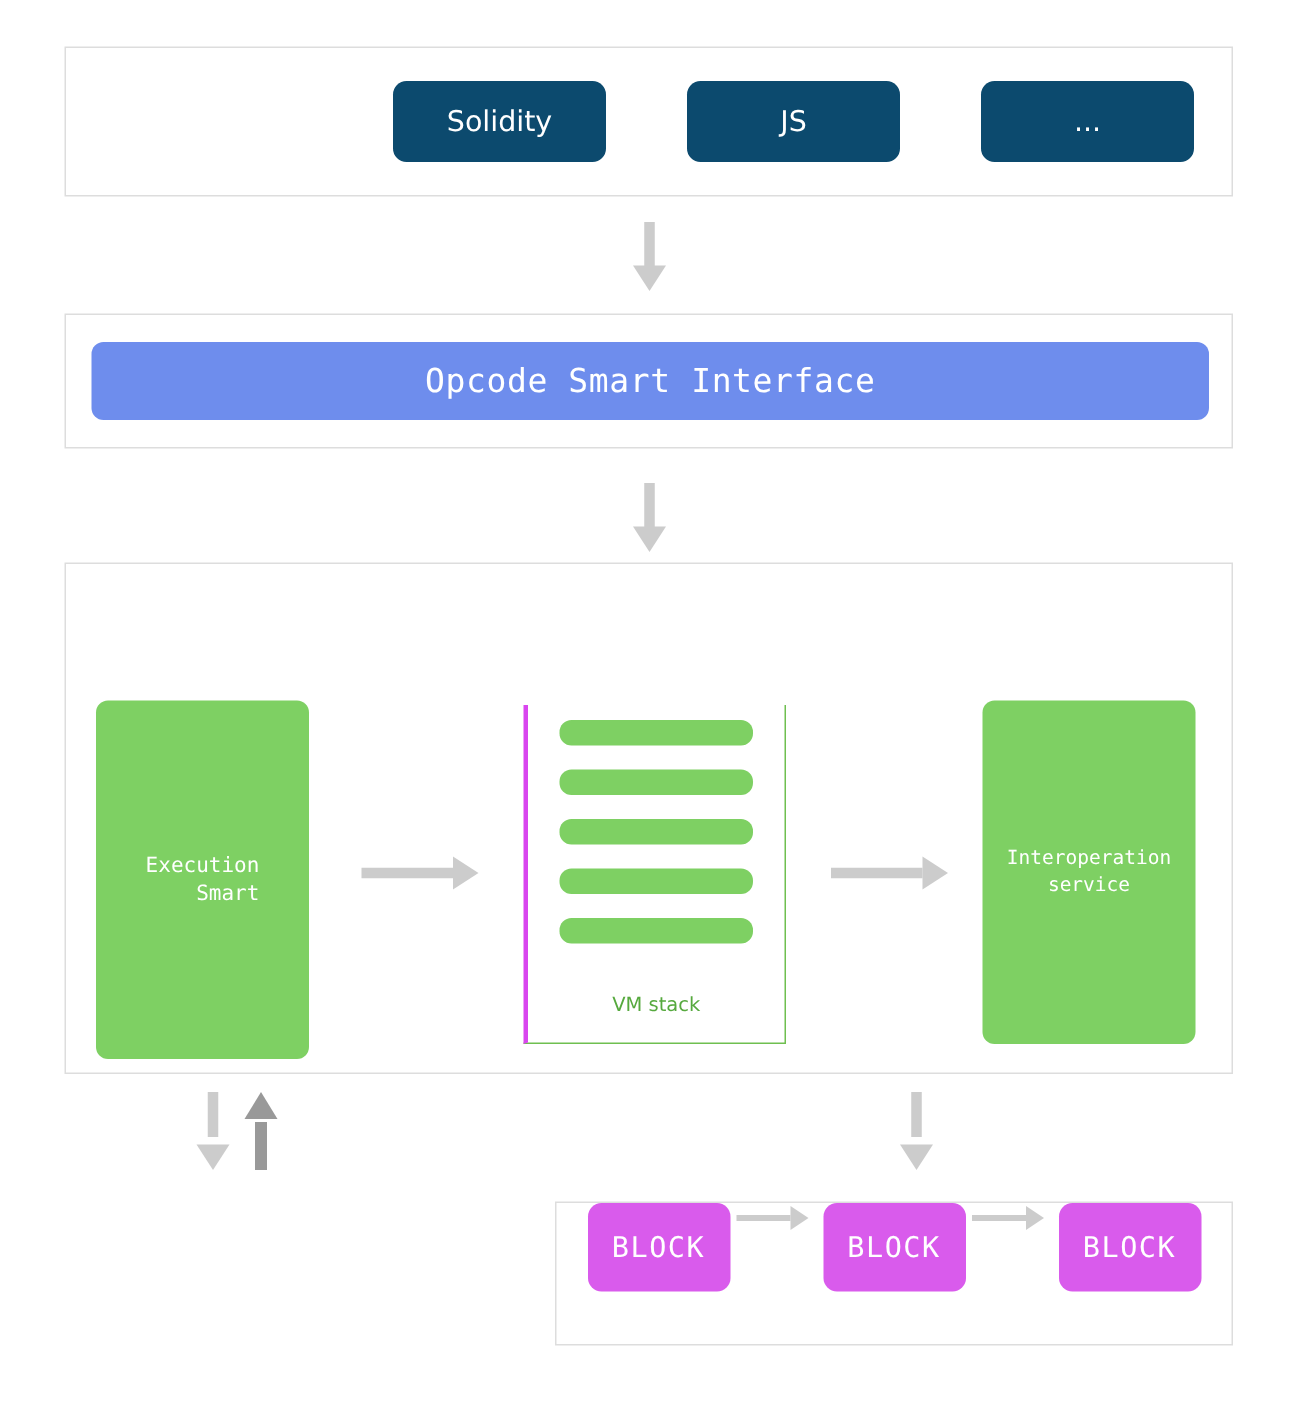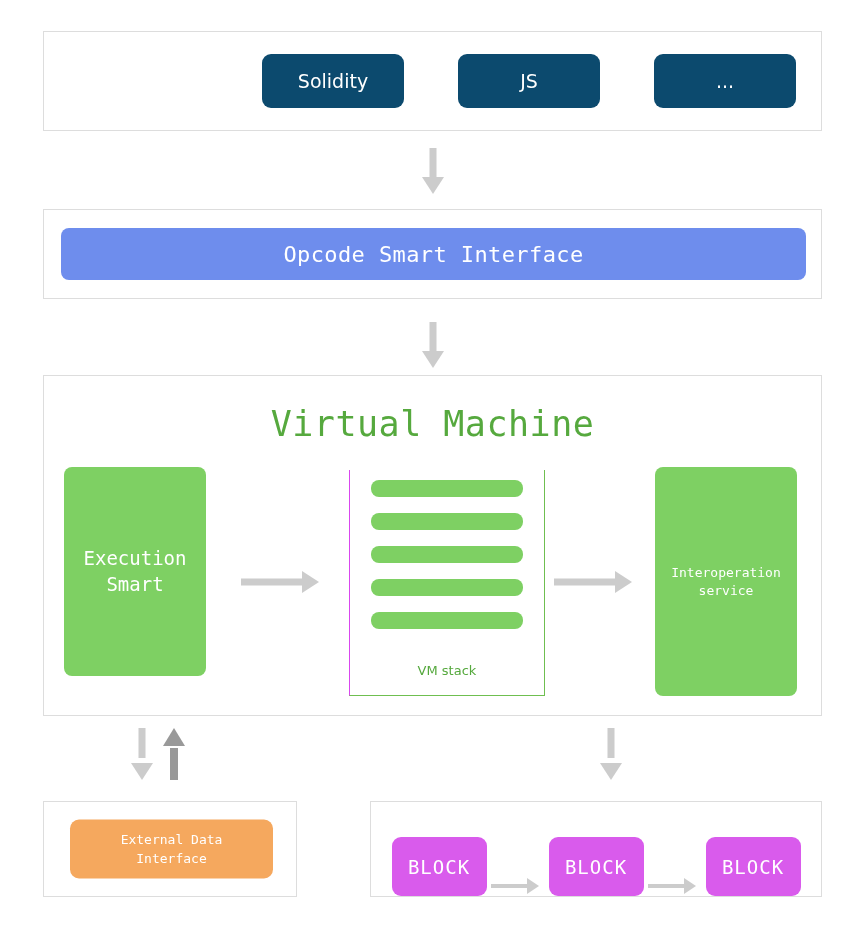--- a/index.html
+++ b/index.html
@@ -58,26 +58,26 @@
     color:#56a93e;font-size:35px;letter-spacing:0.5px;
     font-family:"DejaVu Sans Mono","Liberation Mono",monospace;
   }
   .green-box{
     position:absolute;background:#7ed063;border-radius:8px;
     color:#ffffff;
     display:flex;align-items:center;justify-content:center;text-align:center;
     font-family:"DejaVu Sans Mono","Liberation Mono",monospace;
     line-height:1.35;
   }
-  #exec-engine{left:20px;top:91px;width:142px;height:209px;font-size:19px;}
+  #exec-engine{left:20px;top:91px;width:142px;height:239px;font-size:14px;text-align:right;}
   #interop{left:611px;top:91px;width:142px;height:229px;font-size:13px;}
 
   #vm-stack{
-    position:absolute;left:305px;top:94px;width:196px;height:226px;
-    border-left:1px solid #d946ef;border-right:1px solid #6fbf50;
+    position:absolute;left:305px;top:94px;width:175px;height:226px;
+    border-left:3px solid #d946ef;border-right:1px solid #6fbf50;
     border-bottom:1px solid #6fbf50;border-top:none;
     box-sizing:border-box;
   }
   .stack-bars{position:absolute;left:0;right:0;top:10px;}
   .stack-bar{
     height:17px;background:#7ed063;border-radius:8px;
     margin:0 21px 16px 21px;
   }
   #vm-stack-label{
     position:absolute;left:0;right:0;bottom:17px;text-align:center;
@@ -91,21 +91,21 @@
     position:absolute;left:26px;top:50%;transform:translateY(-50%);
     width:203px;height:59px;background:#f5a85e;border-radius:9px;
     color:#ffffff;font-size:13px;line-height:1.45;text-align:center;
     display:flex;align-items:center;justify-content:center;
     font-family:"DejaVu Sans Mono","Liberation Mono",monospace;
   }
 
   #blocks-panel{left:370px;top:801px;width:452px;height:96px;}
   .blocks-row{
     position:absolute;inset:0;
-    display:flex;align-items:flex-end;justify-content:center;
+    display:flex;align-items:flex-start;justify-content:center;
   }
   .block-box{
     width:95px;height:59px;background:#d95bec;border-radius:9px;
     color:#ffffff;font-size:19px;letter-spacing:1px;
     display:flex;align-items:center;justify-content:center;
     font-family:"DejaVu Sans Mono","Liberation Mono",monospace;
   }
   .block-arrow{
     width:62px;height:20px;position:relative;flex:none;
   }
@@ -182,21 +182,20 @@
     <div id="opcode-bar">Opcode Smart Interface</div>
   </div>
 
   <div class="arrow-v arrow-down-light" id="arrow-opcode-vm">
     <div class="shaft"></div>
     <div class="head"></div>
   </div>
 
   <div class="panel" id="vm-panel">
 
-    <div id="vm-title">Virtual Machine</div>
 
     <div class="green-box" id="exec-engine">
       <span>
         <span>Execution</span><br>
         <span>Smart</span>
       </span>
     </div>
 
     <div class="arrow-h" id="arrow-exec-stack">
       <div class="shaft"></div>
@@ -234,28 +233,20 @@
   <div class="arrow-v arrow-up-dark" id="arrow-edi-vm-up">
     <div class="shaft"></div>
     <div class="head"></div>
   </div>
 
   <div class="arrow-v arrow-down-light" id="arrow-vm-blocks">
     <div class="shaft"></div>
     <div class="head"></div>
   </div>
 
-  <div class="panel" id="edi-panel">
-    <div id="edi-box">
-      <span>
-        <span>External Data</span><br>
-        <span>Interface</span>
-      </span>
-    </div>
-  </div>
 
   <div class="panel" id="blocks-panel">
     <div class="blocks-row">
       <div class="block-box">BLOCK</div>
       <div class="block-arrow">
         <div class="shaft"></div>
         <div class="head"></div>
       </div>
       <div class="block-box">BLOCK</div>
       <div class="block-arrow">

